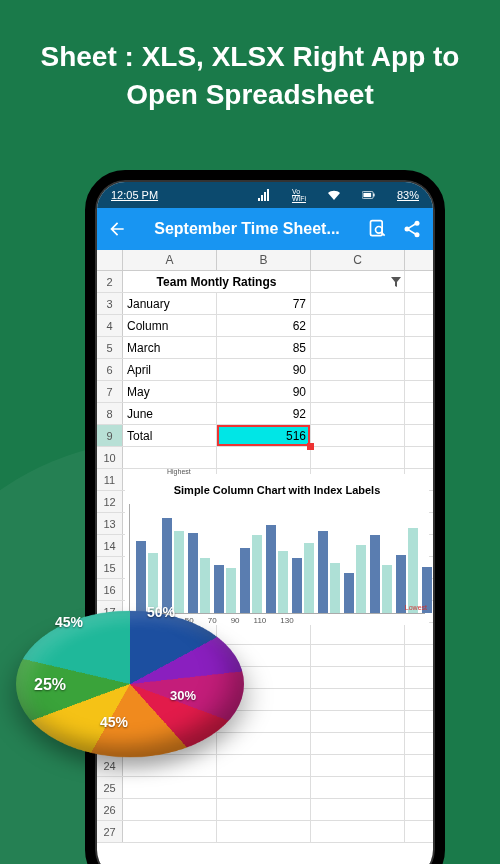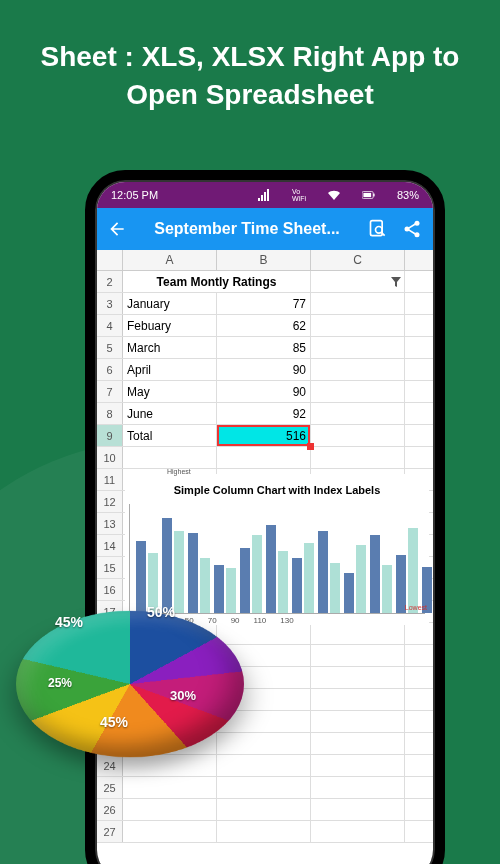--- a/index.html
+++ b/index.html
@@ -38,27 +38,28 @@
   }
   .screen {
     position: absolute;
     inset: 2px;
     background: #fff;
     border-radius: 28px;
     overflow: hidden;
   }
   .status-bar {
     height: 26px;
-    background: #701a75;
+    background: #0c4a6e;
     color: #fff;
     display: flex;
     align-items: center;
     justify-content: space-between;
     padding: 0 14px 0 14px;
     font-size: 11px;
+    text-decoration: underline;
   }
   .status-right { display:flex; gap:21px; align-items:center; }
   .status-right svg, .status-right .ico { width:14px; height:12px; }
   .app-bar {
     height: 42px;
     background: #1895f2;
     color: #fff;
     display: flex;
     align-items: center;
     padding: 0 10px;
@@ -213,21 +214,21 @@
       </div>
 
       <div class="row">
         <div class="num">3</div>
         <div class="cell a">January</div>
         <div class="cell b">77</div>
         <div class="cell c"></div>
       </div>
       <div class="row">
         <div class="num">4</div>
-        <div class="cell a">Febuary</div>
+        <div class="cell a">Column</div>
         <div class="cell b">62</div>
         <div class="cell c"></div>
       </div>
       <div class="row">
         <div class="num">5</div>
         <div class="cell a">March</div>
         <div class="cell b">85</div>
         <div class="cell c"></div>
       </div>
       <div class="row">
@@ -432,15 +433,15 @@
 
     </div>
   </div>
 </div>
 
 <div class="pie-wrap">
   <div class="pie"></div>
 </div>
 <div class="pie-label" style="left:55px;top:614px">45%</div>
 <div class="pie-label" style="left:147px;top:604px">50%</div>
-<div class="pie-label" style="left:48px;top:676px;font-size:12px">25%</div>
+<div class="pie-label" style="left:34px;top:676px;font-size:16px">25%</div>
 <div class="pie-label" style="left:170px;top:688px;font-size:13px">30%</div>
 <div class="pie-label" style="left:100px;top:714px">45%</div>
 
 </body></html>

